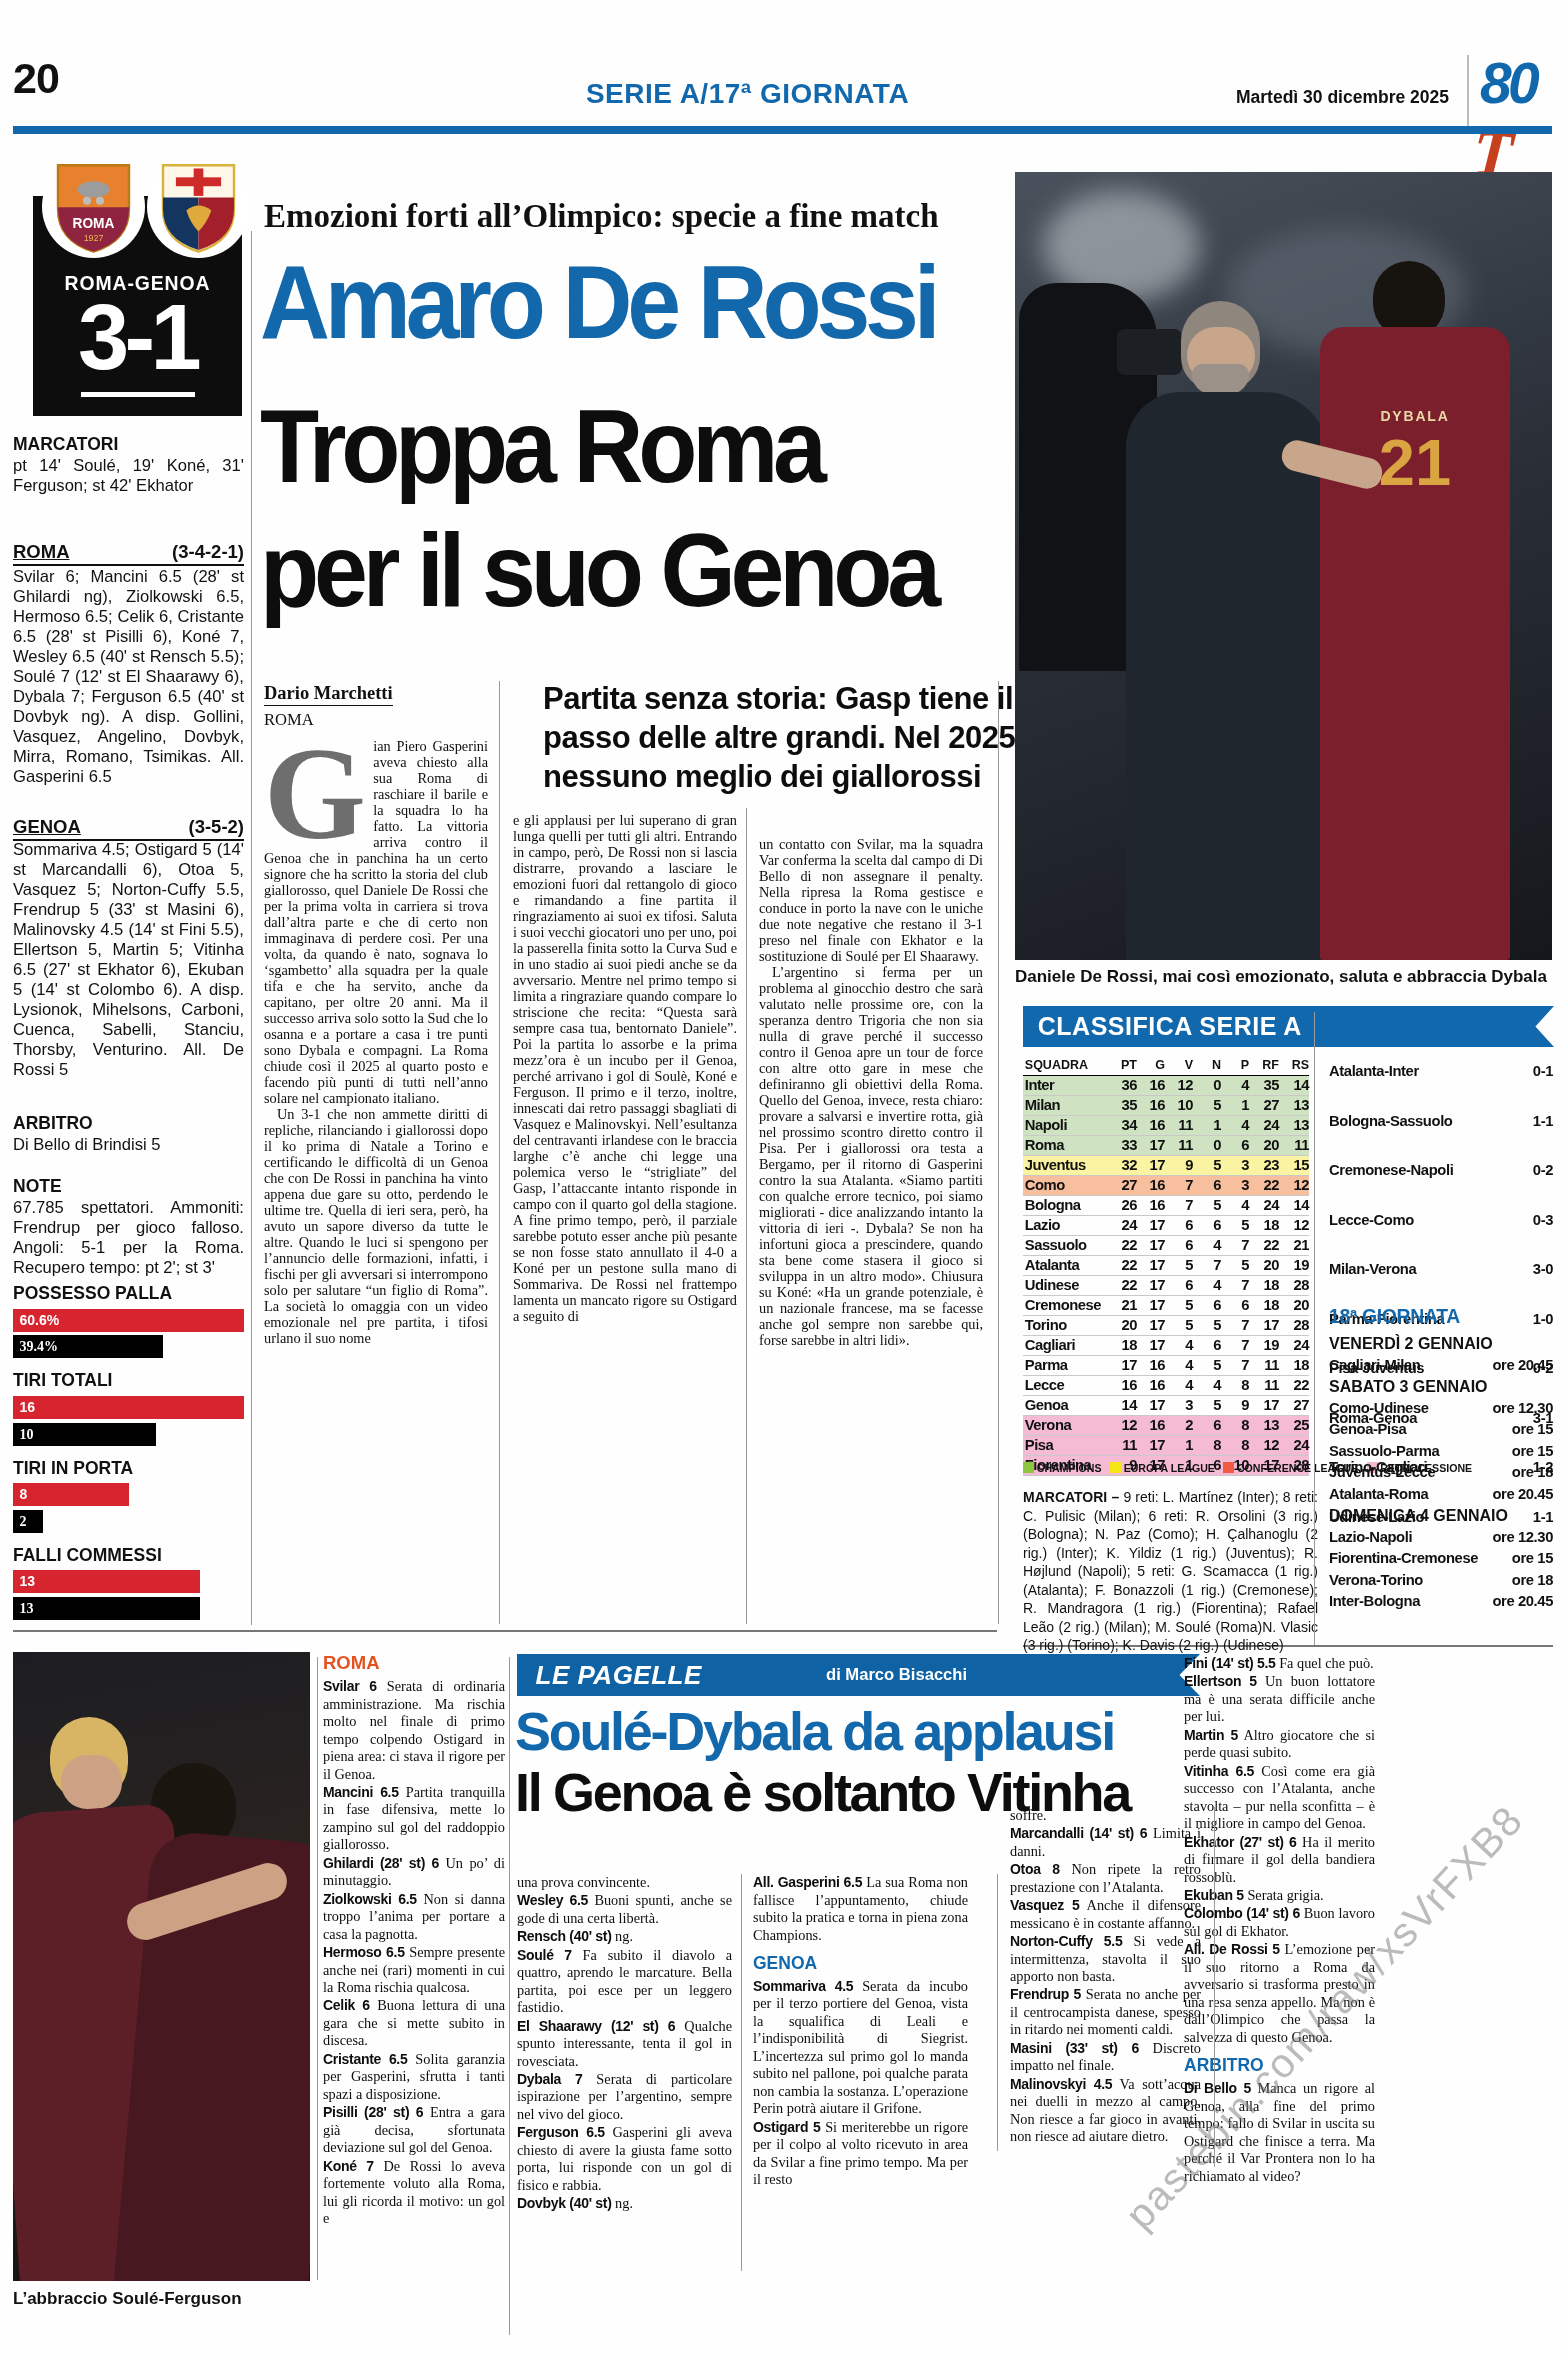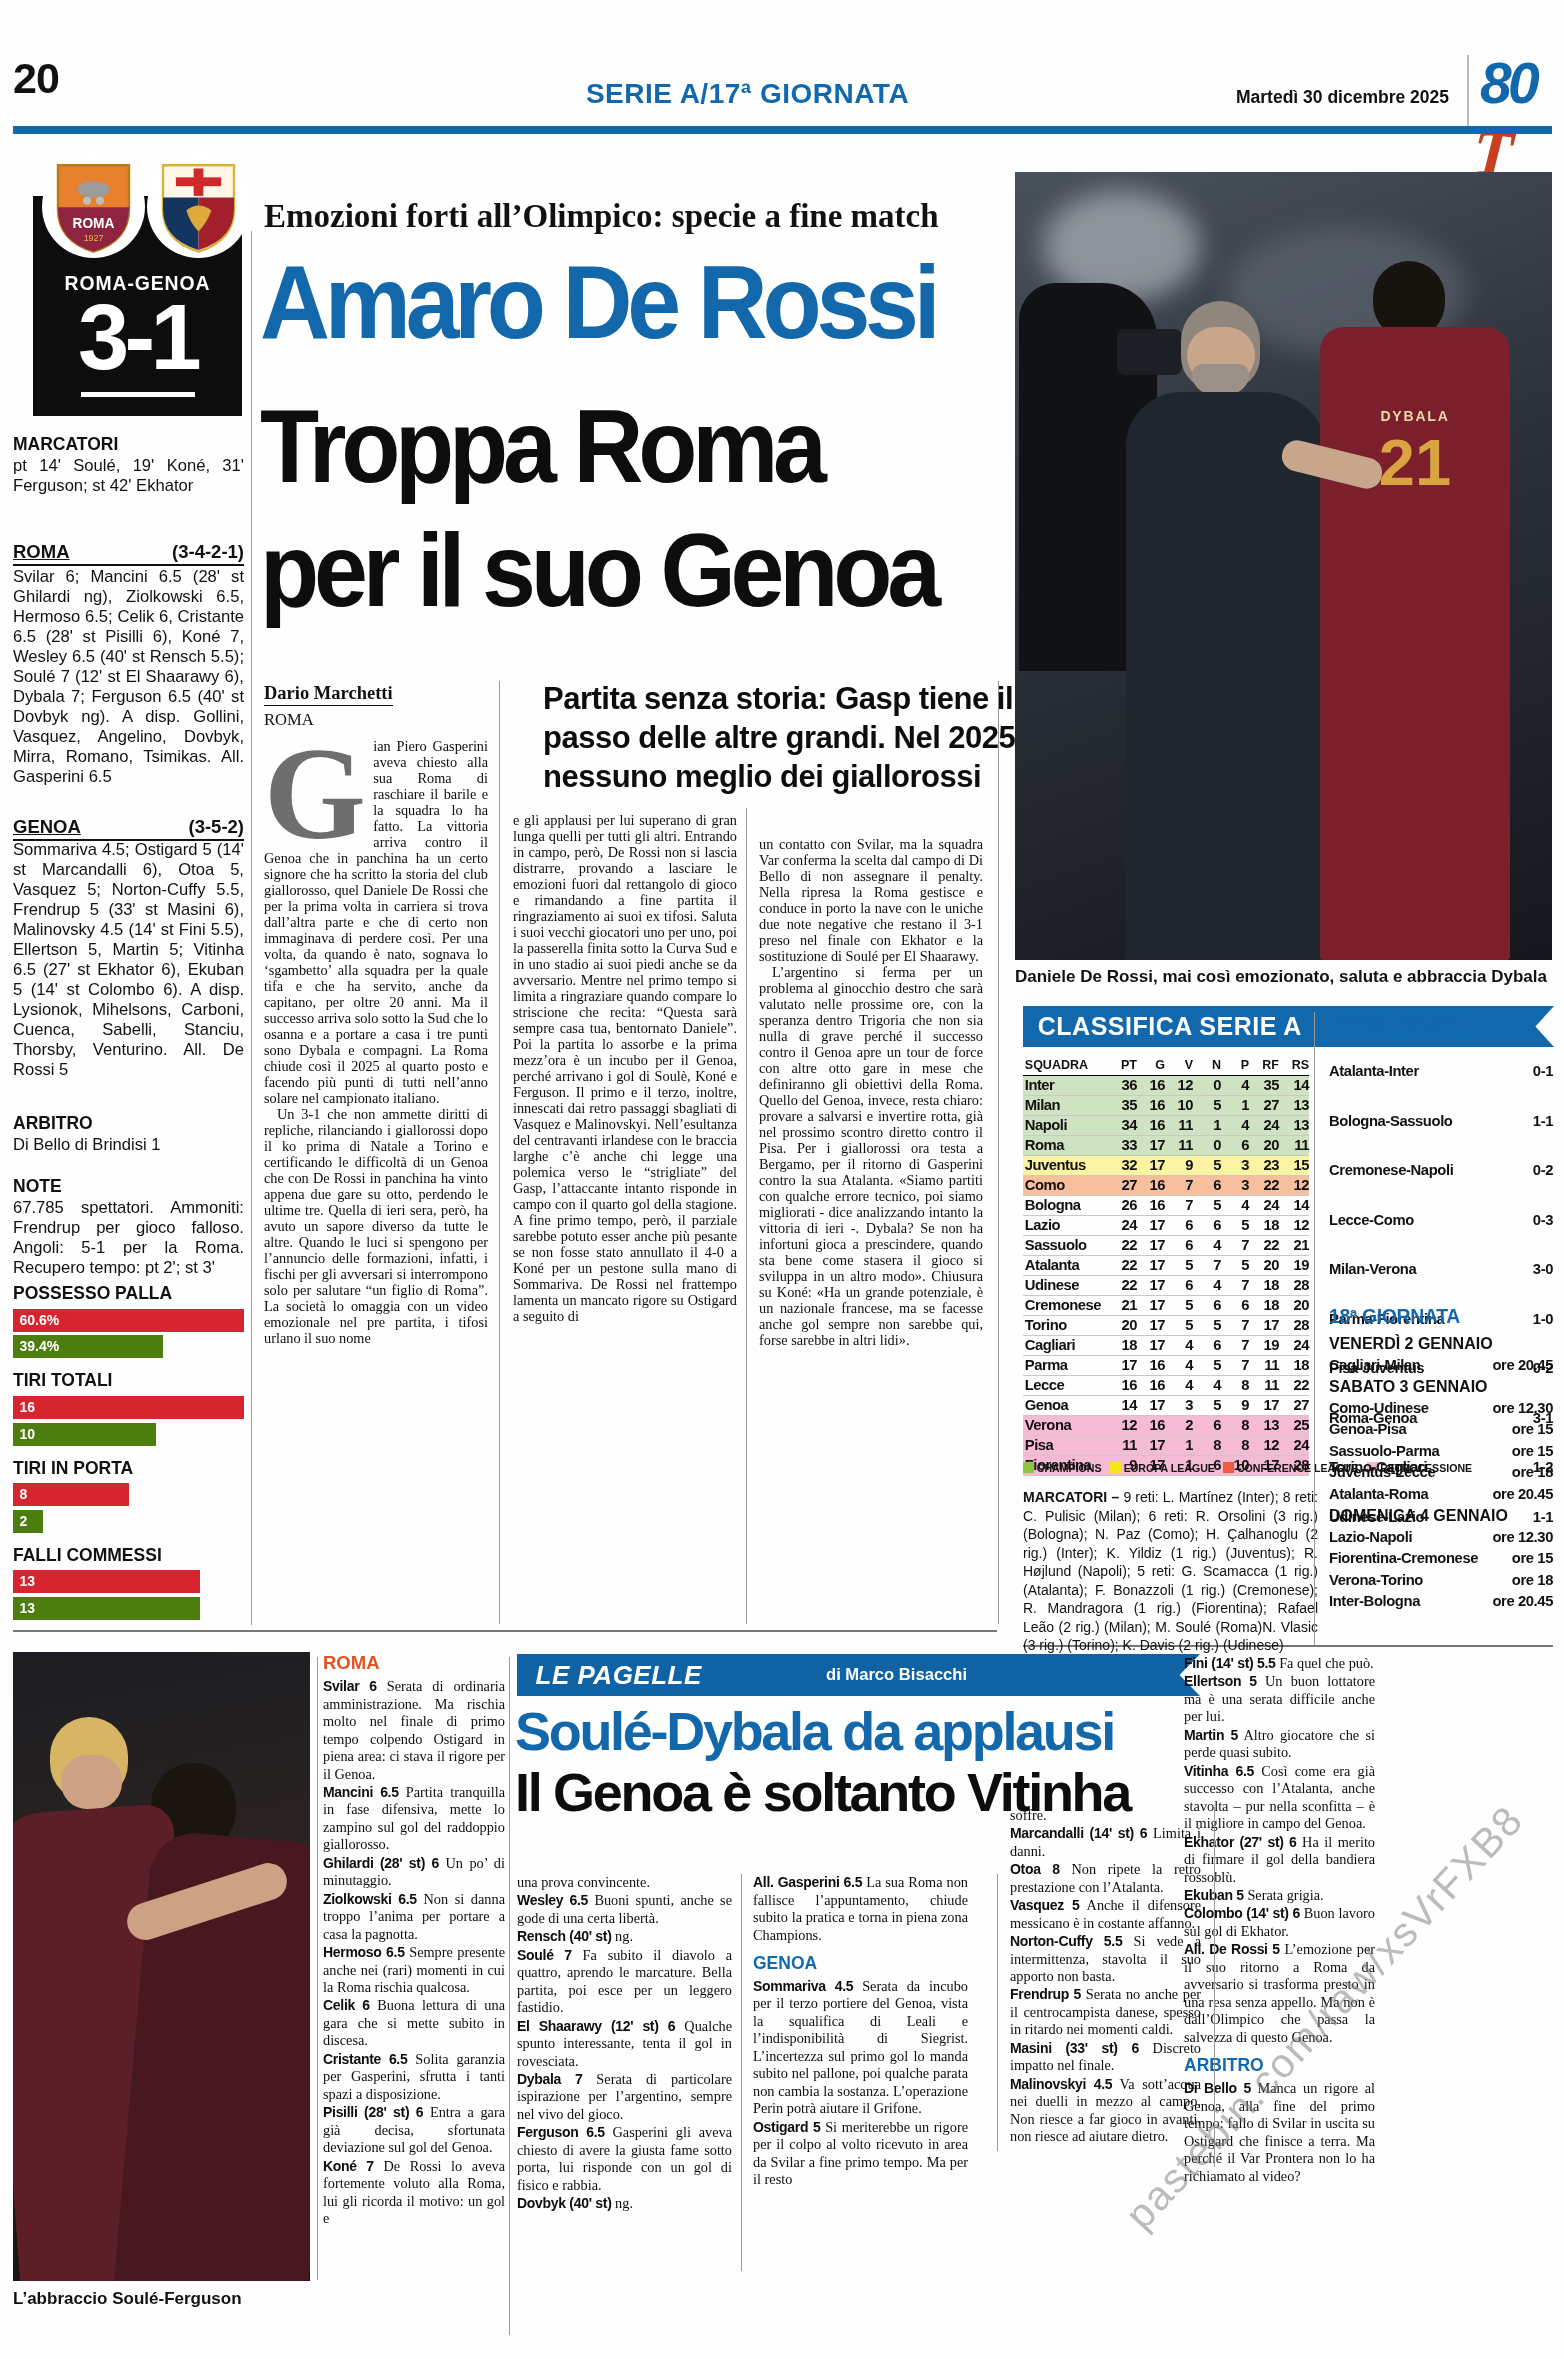--- a/index.html
+++ b/index.html
@@ -30,21 +30,21 @@
   .side-label{position:absolute;left:13px;width:231px;font:bold 17.5px "Liberation Sans",sans-serif;}
   .side-text{position:absolute;left:13px;width:231px;font:16.6px/20px "Liberation Sans",sans-serif;text-align:justify;}
   .lineup-hdr{position:absolute;left:13px;width:231px;display:flex;justify-content:space-between;
               border-bottom:2.8px solid #111;font:bold 18.5px "Liberation Sans",sans-serif;padding-bottom:0.9px;}
   #stats{left:13px;top:1283px;width:231px;}
   .stat-group{margin-bottom:12px;}
   .stat-label{font:bold 17.5px "Liberation Sans",sans-serif;margin-bottom:4.6px;}
   .stat-bar{height:23px;margin-bottom:3.7px;}
   .bar{height:23px;color:#fff;font:bold 14px/23px "Liberation Sans",sans-serif;padding-left:6.5px;box-sizing:border-box;}
   .bar.home{background:#d6252e;}
-  .bar.away{background:#4d7c0f;}
+  .bar.away{background:#000000;font-family:Liberation Serif, serif;}
   
   .vrule{position:absolute;width:0.9px;background:#9a9a9a;}
   .hrule{position:absolute;height:1.8px;background:#777;}
   
   #kicker{left:264px;top:198px;width:738px;font:bold 33px "Liberation Serif",serif;}
   .bighead{position:absolute;left:260px;font:bold 103px/1 "Liberation Sans",sans-serif;letter-spacing:-5.5px;
            transform:scaleX(.94);transform-origin:left;white-space:nowrap;}
   #h-blue{top:251px;color:#1368ac;}
   #h-black1{top:395px;color:#0d0d0d;}
   #h-black2{top:519px;color:#0d0d0d;}
@@ -164,21 +164,21 @@
   </div>
   <div class="side-text" style="top:567px">Svilar 6; Mancini 6.5 (28' st Ghilardi ng), Ziolkowski 6.5, Hermoso 6.5; Celik 6, Cristante 6.5 (28' st Pisilli 6), Koné 7, Wesley 6.5 (40' st Rensch 5.5); Soulé 7 (12' st El Shaarawy 6), Dybala 7; Ferguson 6.5 (40' st Dovbyk ng). A disp. Gollini, Vasquez, Angelino, Dovbyk, Mirra, Romano, Tsimikas. All. Gasperini 6.5</div>
 
   <div class="lineup-hdr" style="top:816px">
     <span style="text-decoration:underline">GENOA</span>
     <span>(3-5-2)</span>
   </div>
   <div class="side-text" style="top:840px">Sommariva 4.5; Ostigard 5 (14' st Marcandalli 6), Otoa 5, Vasquez 5; Norton-Cuffy 5.5, Frendrup 5 (33' st Masini 6), Malinovsky 4.5 (14' st Fini 5.5), Ellertson 5, Martin 5; Vitinha 6.5 (27' st Ekhator 6), Ekuban 5 (14' st Colombo 6). A disp. Lysionok, Mihelsons, Carboni, Cuenca, Sabelli, Stanciu, Thorsby, Venturino. All. De Rossi 5</div>
 
   <div class="side-label" style="top:1113px">ARBITRO</div>
-  <div class="side-text" style="top:1135px">Di Bello di Brindisi 1</div>
+  <div class="side-text" style="top:1135px">Di Bello di Brindisi 5</div>
   <div class="side-label" style="top:1176px">NOTE</div>
   <div class="side-text" style="top:1198px">67.785 spettatori. Ammoniti: Frendrup per gioco falloso. Angoli: 5-1 per la Roma. Recupero tempo: pt 2'; st 3'</div>
 
   <div class="abs" id="stats">
 
       <div class="stat-group">
         <div class="stat-label">POSSESSO PALLA</div>
         <div class="stat-bar">
           <div class="bar home" style="width: 100%;"><span>60.6%</span></div>
         </div>

